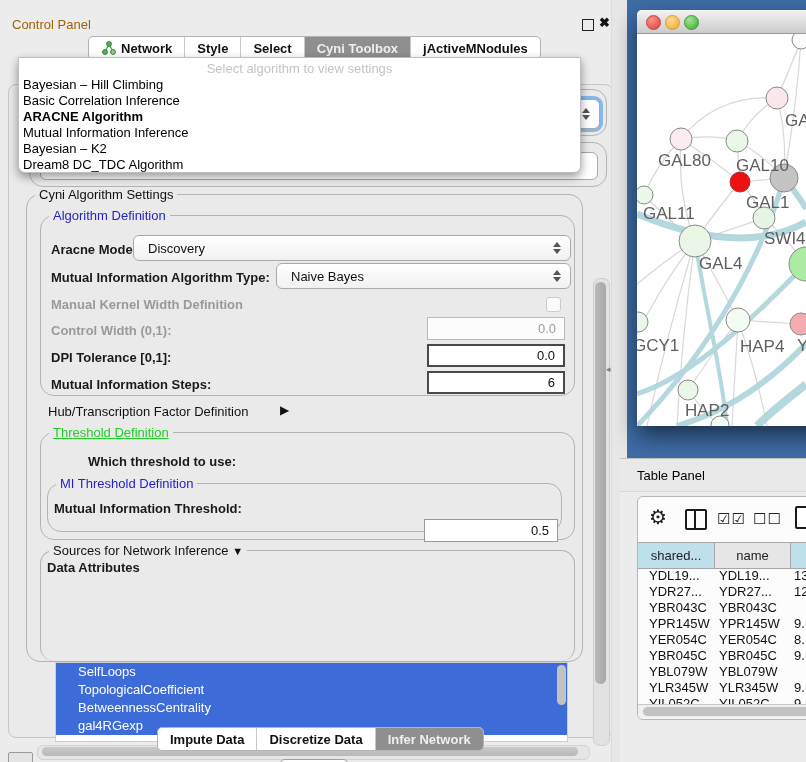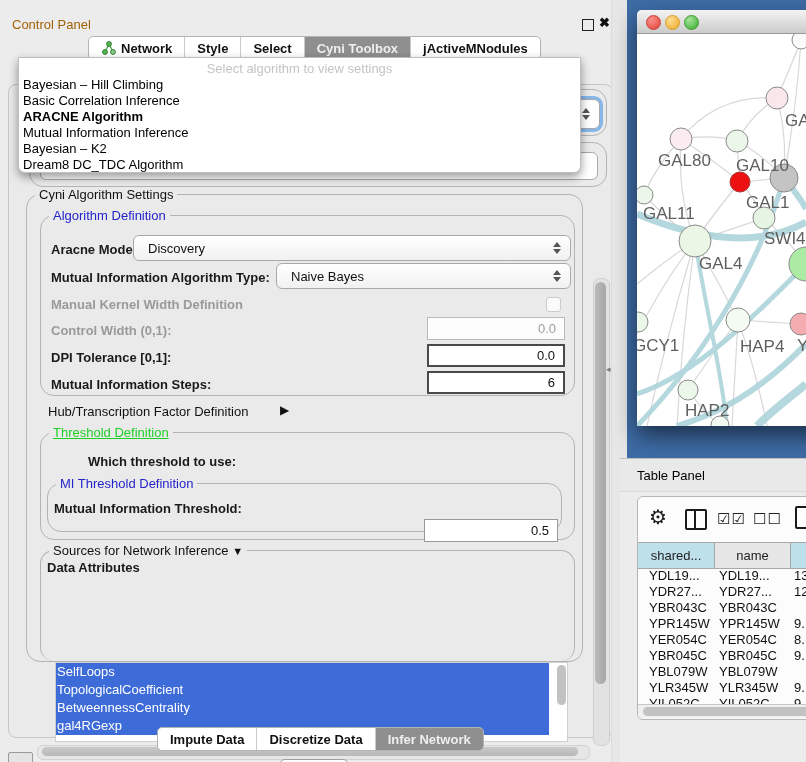--- a/index.html
+++ b/index.html
@@ -26,21 +26,21 @@
   .stepper i{display:block;width:0;height:0;border-left:4px solid transparent;border-right:4px solid transparent;}
   .stepper i.up{border-bottom:5px solid #555;} .stepper i.dn{border-top:5px solid #555;}
   .field{position:absolute;background:#FFF;display:flex;align-items:center;justify-content:flex-end;padding-right:8px;color:#111;}
   .field.lt{border:1px solid #B9B9B9;background:#FCFCFC;color:#9E9E9E;}
   .field.dk{border:2px solid #4A4A4A;}
   .vscroll{position:absolute;left:584px;top:193px;width:15px;height:466px;background:#E2E2E2;border:1px solid #CFCFCF;border-radius:7px;}
   .vthumb{position:absolute;left:1px;top:3px;width:11px;height:402px;background:linear-gradient(90deg,#B9B9B9,#A7A7A7);border-radius:6px;}
   .hscroll{position:absolute;left:28px;top:660px;width:551px;height:13px;background:#E6E6E6;border:1px solid #D2D2D2;border-radius:6px;}
   .hthumb{position:absolute;left:4px;top:1px;width:536px;height:9px;background:linear-gradient(#C9C9C9,#B8B8B8);border-radius:5px;}
   .list{position:absolute;left:46px;top:577px;width:511px;height:78px;background:#FFF;border:1px solid #CFCFCF;overflow:hidden;}
-  .listitem{height:18px;line-height:18px;background:#3D6BD7;color:#FFF;padding-left:1px;width:492px;}
+  .listitem{height:18px;line-height:18px;background:#3D6BD7;color:#FFF;padding-left:22px;width:492px;}
   .list-vscroll{position:absolute;right:1px;top:2px;width:9px;height:40px;background:#C2C2C2;border-radius:5px;}
   .applybtn{position:absolute;left:270px;top:674px;width:68px;height:25px;background:linear-gradient(#FFFFFF,#ECECEC);border:1px solid #9E9E9E;border-radius:6px;display:flex;align-items:center;justify-content:center;font-size:13px;}
   
   .dropdown{left:18px;top:57px;width:561px;height:114px;background:#FFF;border:1px solid #BFBFBF;border-radius:0 0 7px 7px;box-shadow:0 4px 10px rgba(0,0,0,.4);z-index:50;}
   .dd-ph{position:absolute;left:0;top:3px;width:100%;text-align:center;color:#C4C4C4;}
   .dd-item{position:absolute;left:4px;height:16px;line-height:16px;color:#000;white-space:nowrap;}
   .dd-item.b{font-weight:bold;}
   
   .splitter{left:611px;top:0;width:16px;height:762px;background:#E7E7E7;border-left:1px solid #DDD;}
   .split-arrow{left:606px;top:364px;font-size:9px;color:#777;z-index:5;}

